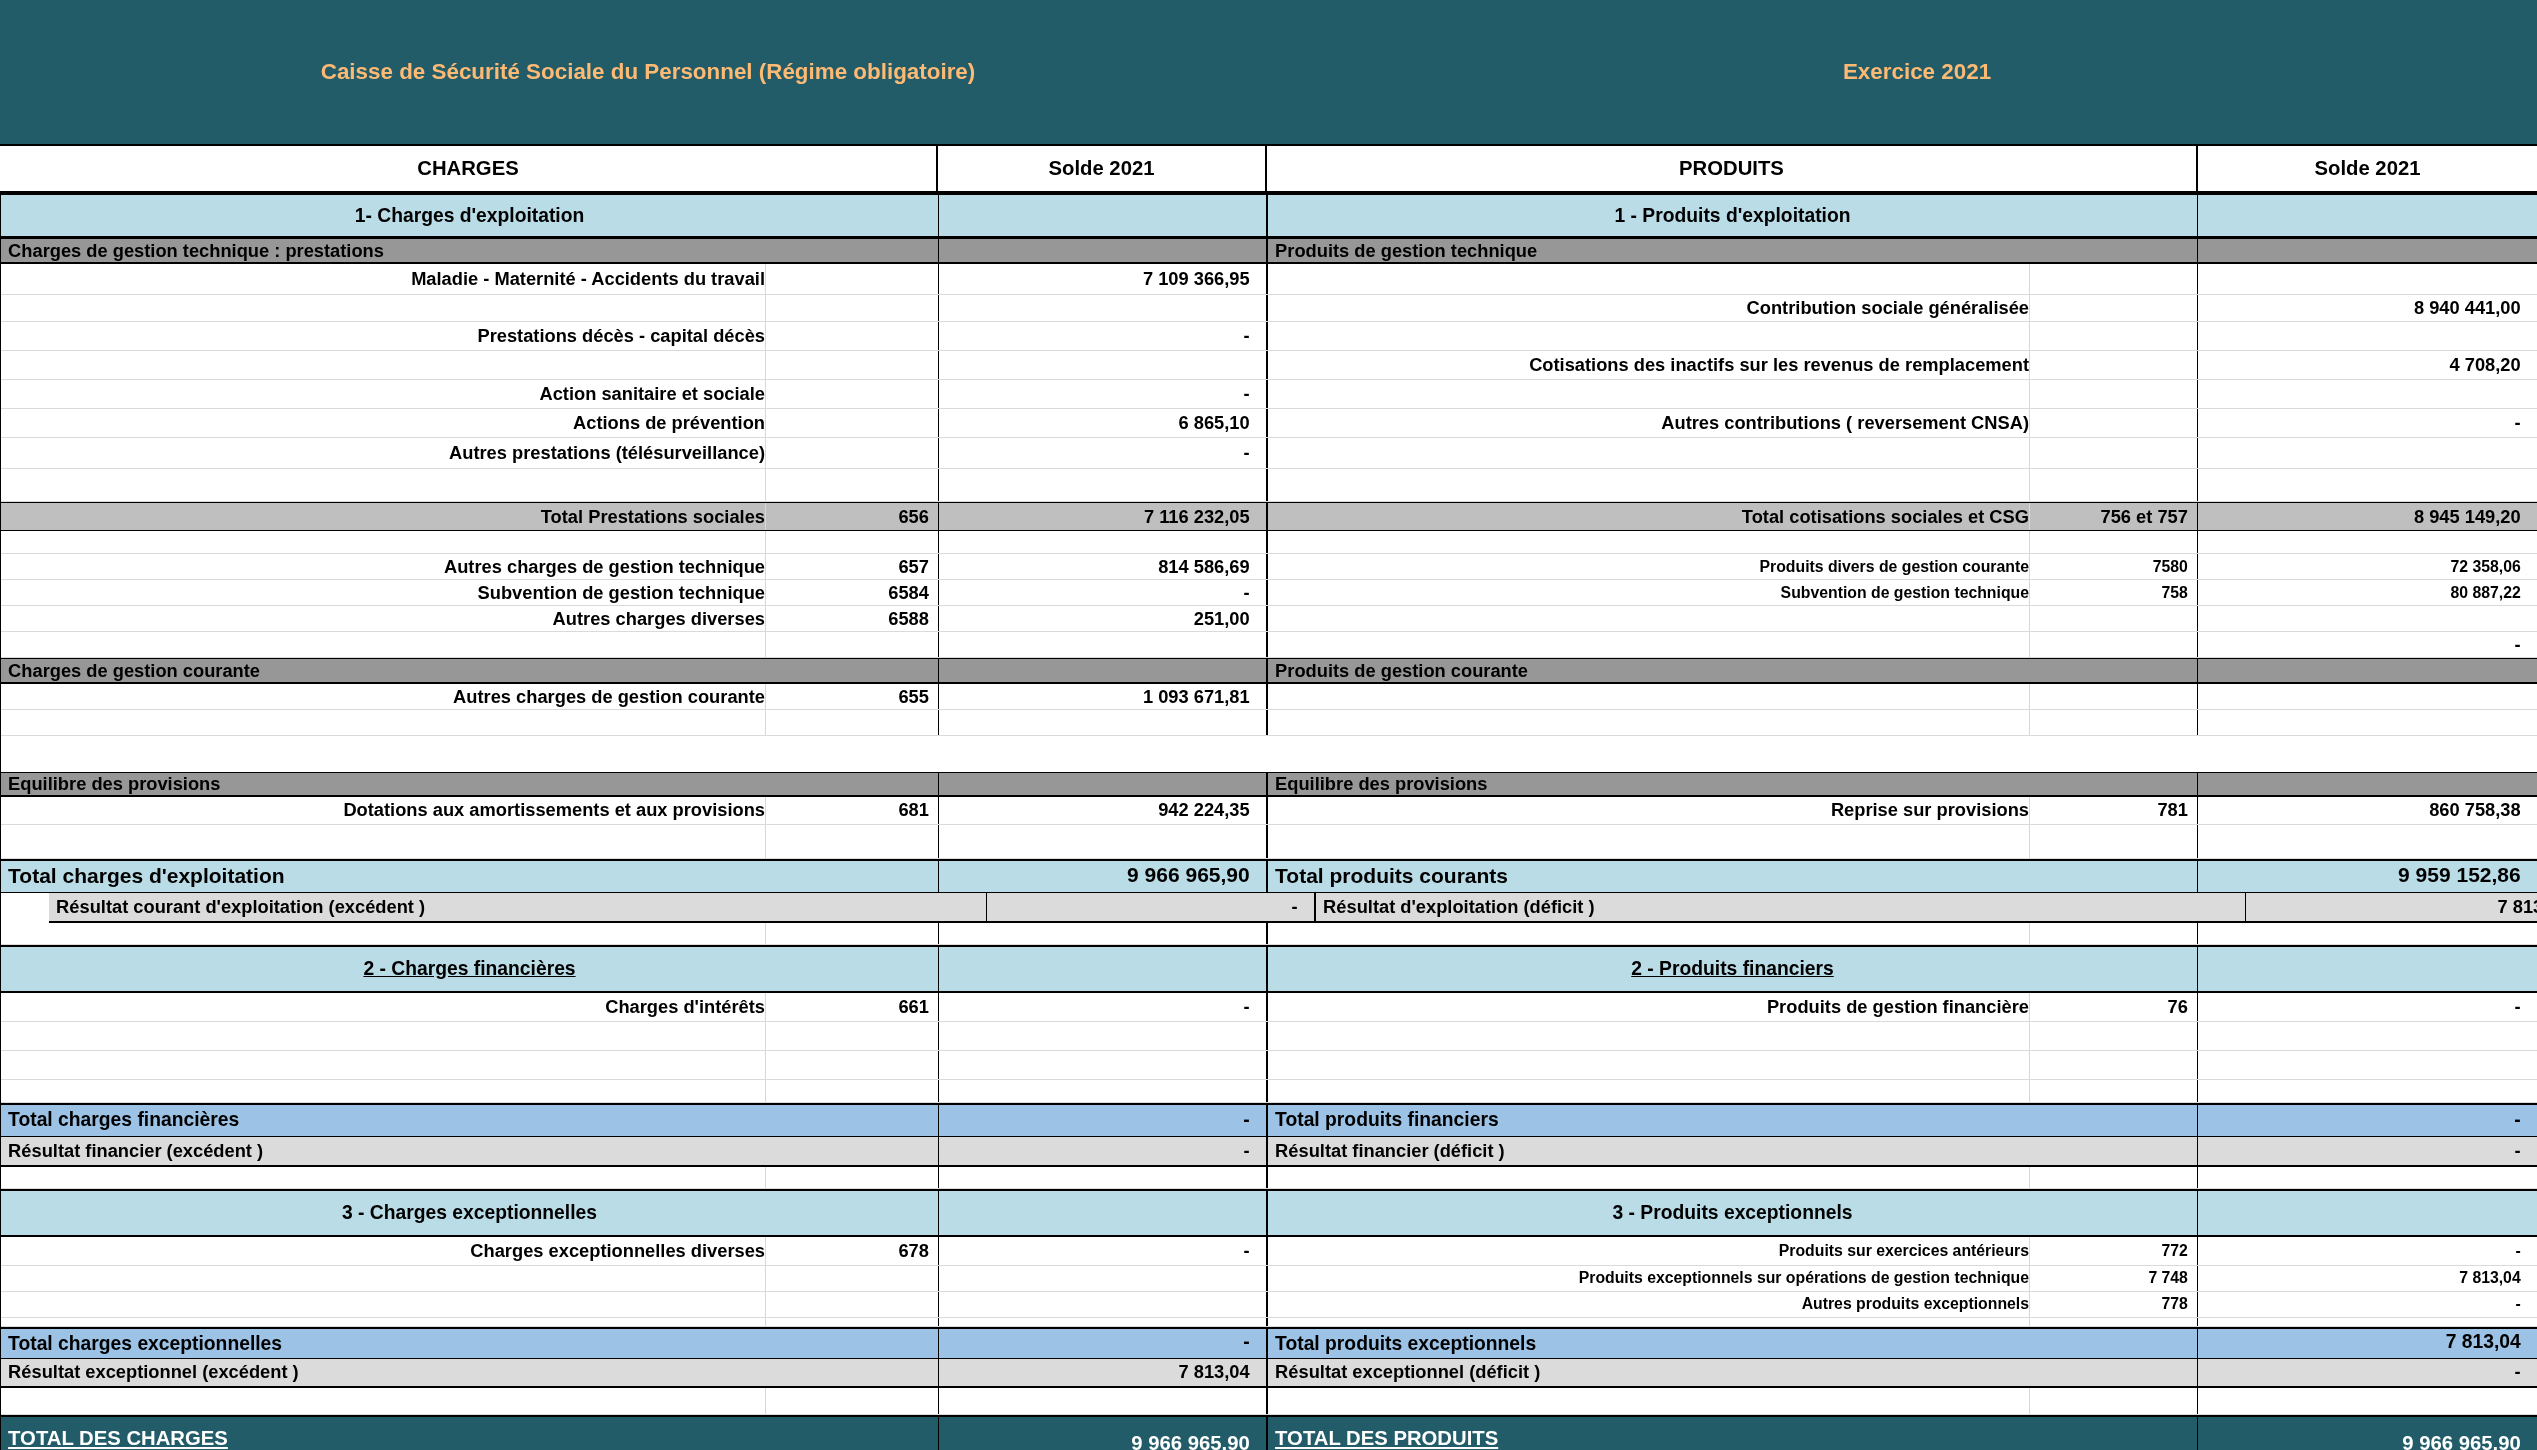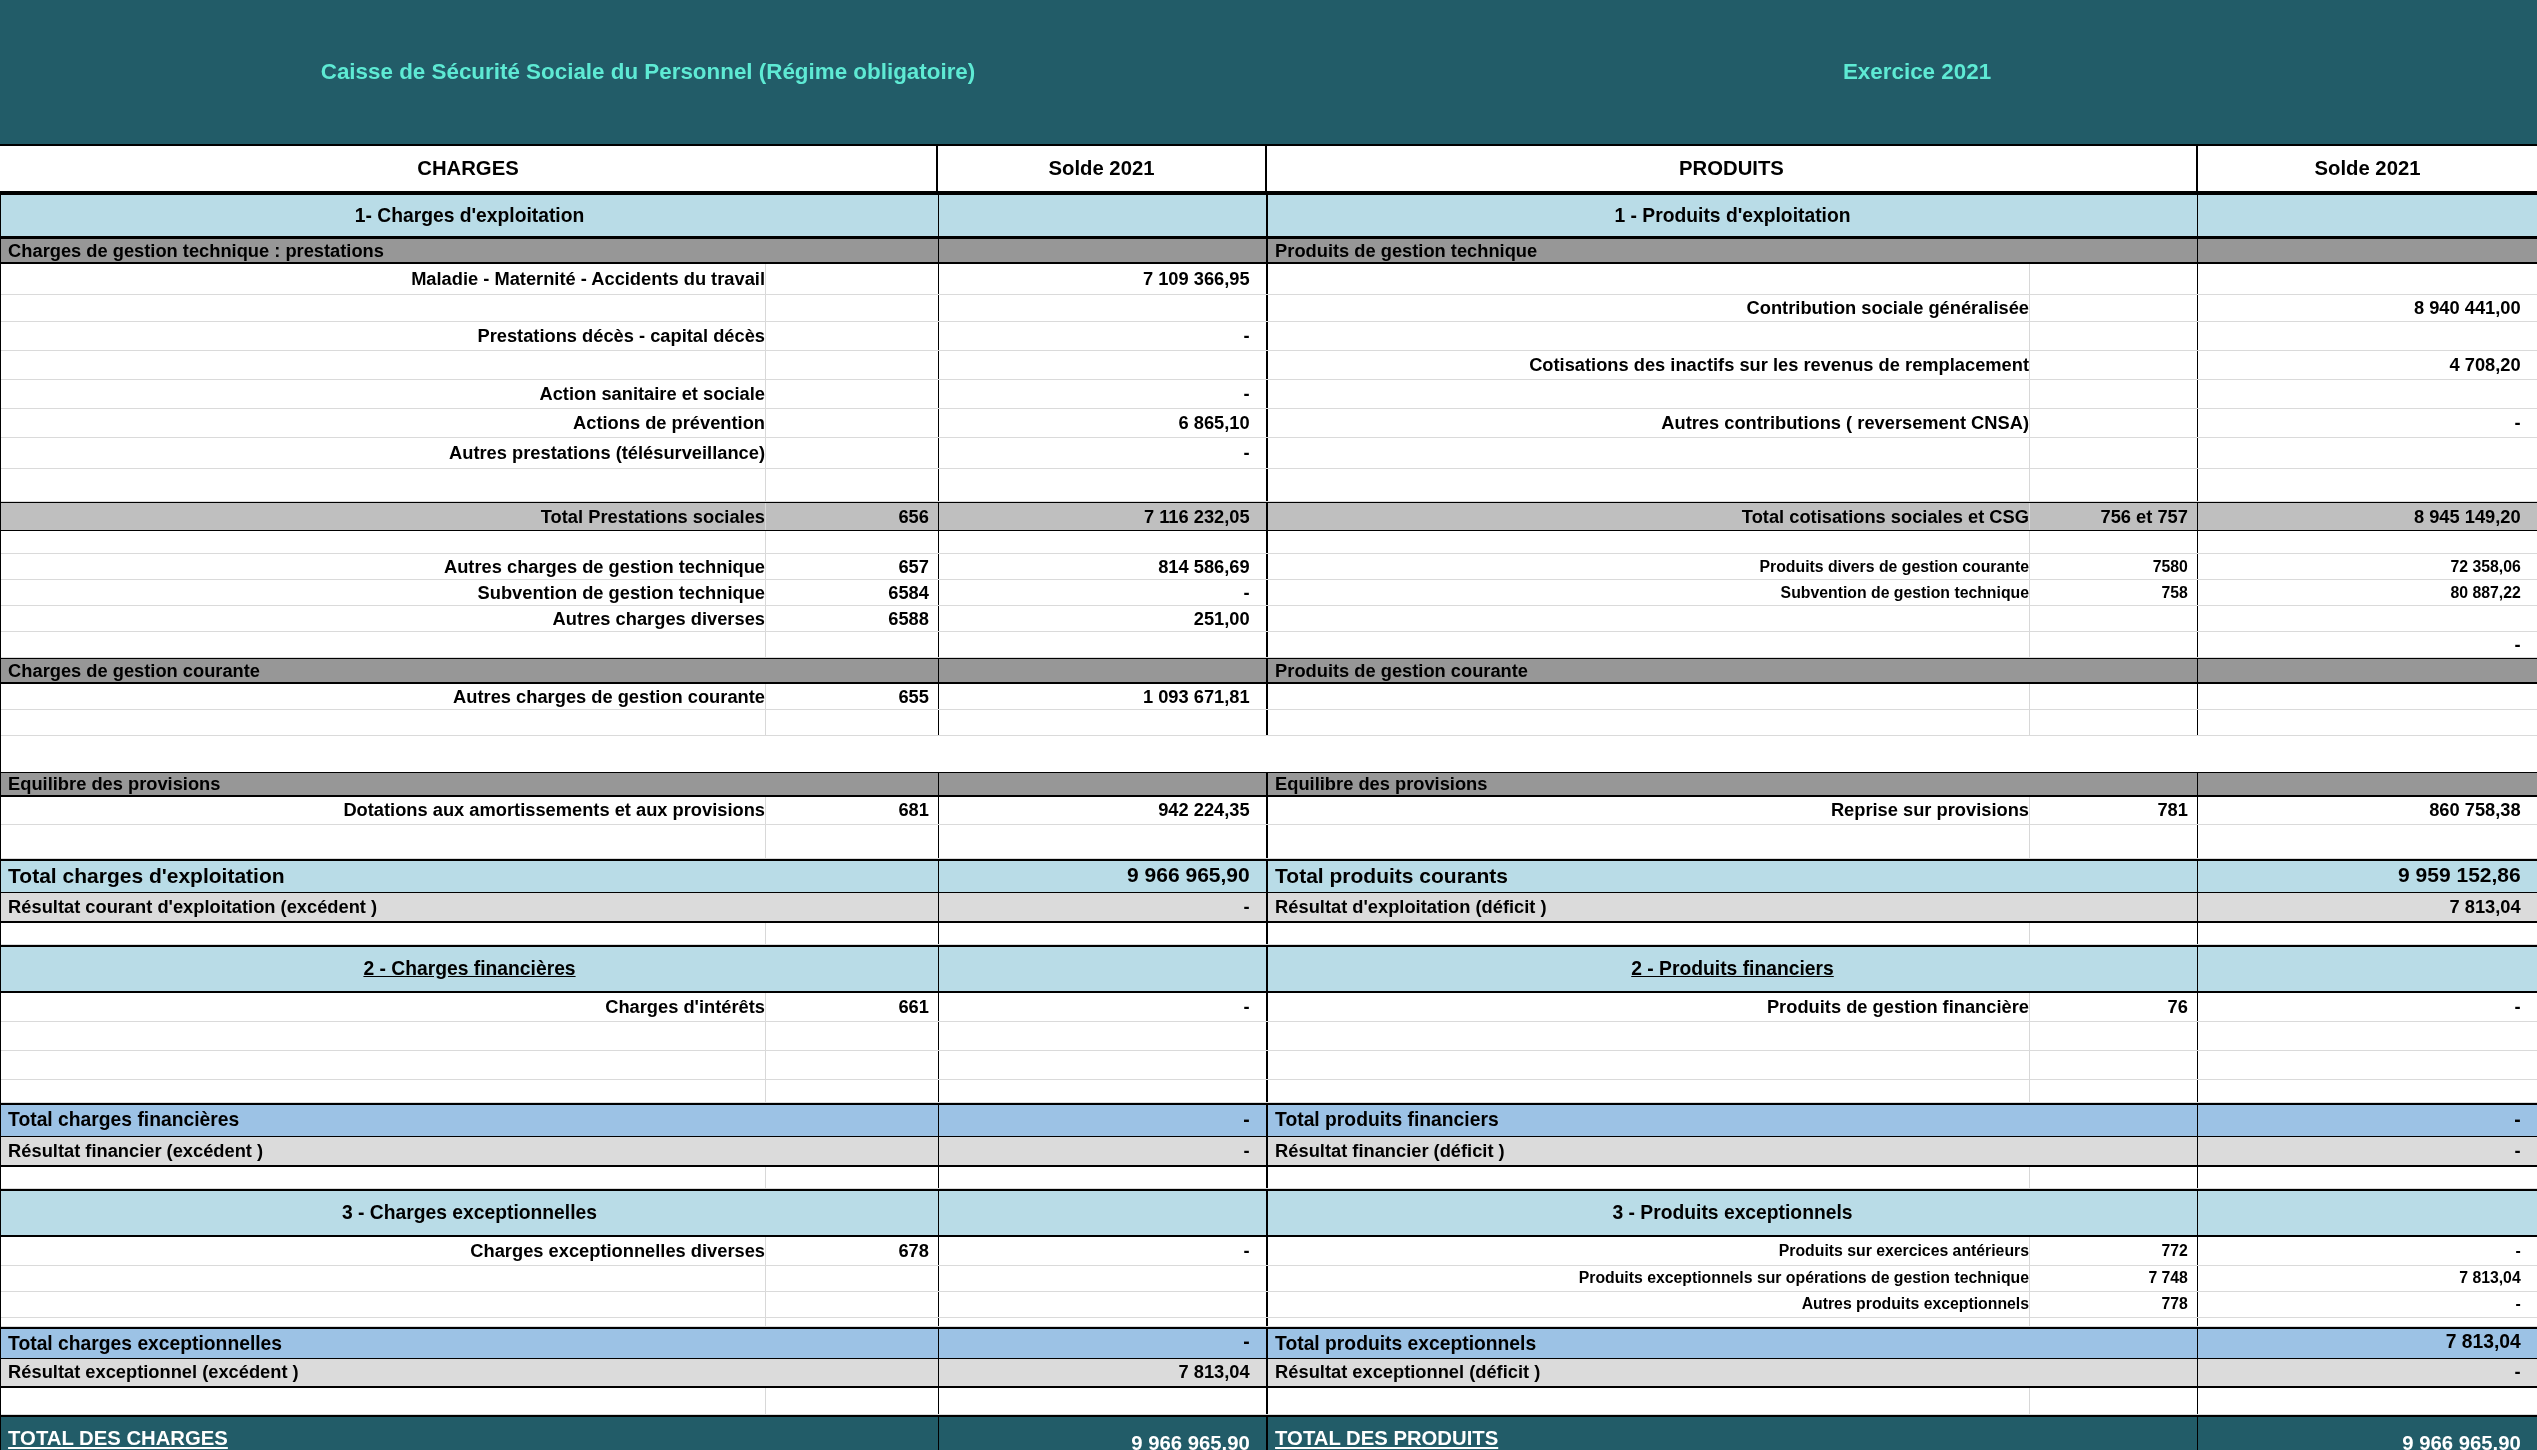--- a/index.html
+++ b/index.html
@@ -1,21 +1,21 @@
 <!DOCTYPE html>
 <html style="font-size:8.1px"><head>
 <meta charset="utf-8">
 <style>
   html,body{margin:0;padding:0;background:#ffffff;}
   body{font-family:"Liberation Sans",sans-serif;font-weight:bold;color:#000;}
   #page{width:2538px;height:1450px;overflow:hidden;background:#fff;}
 
   
   .topbar{height:144px;background:#225C68;display:flex;}
-  .topbar .half{display:flex;align-items:center;justify-content:center;color:#5eead4;font-size:22.4px;margin-left:28px;}
+  .topbar .half{display:flex;align-items:center;justify-content:center;color:#fdba74;font-size:22.4px;margin-left:28px;}
   .half-l{width:1268px;}
   .half-r{width:1270px;}
 
   
   .colhead{display:grid;grid-template-columns:938px 329px 931px 339px;height:49px;
            border-top:2px solid #000;border-bottom:2px solid #000;background:#fff;box-sizing:border-box;}
   .colhead .ch{display:flex;align-items:center;justify-content:center;font-size:20.3px;box-sizing:border-box;}
   .bdk{border-right:2px solid #000;}
 
   
@@ -232,21 +232,21 @@
         <div class="c lab vlight"></div>
         <div class="c code vdark"></div>
         <div class="c val"></div>
       </div>
       <div class="row totalblue" style="height: 34px;">
         <div class="c bandlab merge2 vdark">Total charges d'exploitation</div>
         <div class="c val vmid">9 966 965,90</div>
         <div class="c bandlab merge2 vdark">Total produits courants</div>
         <div class="c val">9 959 152,86</div>
       </div>
-      <div class="row result" style="height: 30.5px;">
+      <div class="row result" style="height: 30.5px; margin-left: 48px;">
         <div class="c bandlab merge2 vdark">Résultat courant d'exploitation (excédent )</div>
         <div class="c val vmid">-</div>
         <div class="c bandlab merge2 vdark">Résultat d'exploitation (déficit )</div>
         <div class="c val">7 813,04</div>
       </div>
       <div class="row data" style="height: 21.3px;">
         <div class="c lab vlight"></div>
         <div class="c code vdark"></div>
         <div class="c val vmid"></div>
         <div class="c lab vlight"></div>

